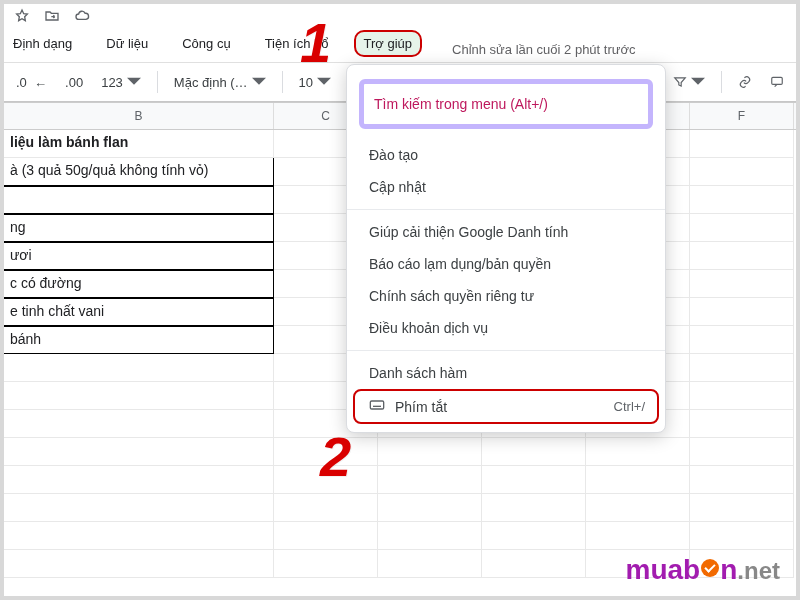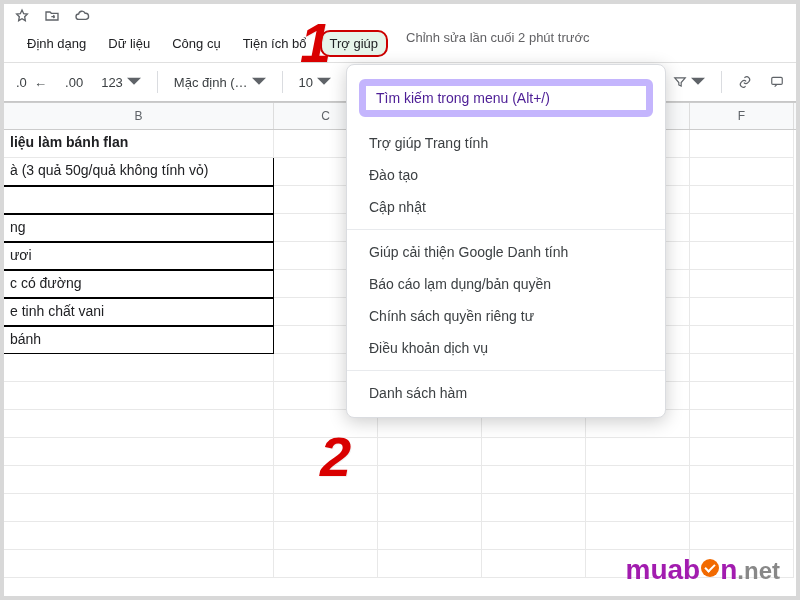--- a/index.html
+++ b/index.html
@@ -2,21 +2,21 @@
 <html><head>
 <meta charset="utf-8">
 <style>
   * { box-sizing: border-box; margin: 0; padding: 0; }
   body { font-family: Arial, "Segoe UI", sans-serif; font-size: 13px; color: #333; background: #fff; width: 800px; height: 600px; overflow: hidden; position: relative; }
   .frame { border: 4px solid #d8d8d8; width: 800px; height: 600px; position: relative; background: #fff; }
 
   .top-icons { position: absolute; top: 4px; left: 10px; display: flex; gap: 14px; color: #5f6368; }
   .top-icons span svg { width: 16px; height: 16px; display: block; }
 
-  .menubar { position: absolute; top: 26px; left: 14px; display: flex; align-items: flex-start; gap: 4px; padding-left: 0; }
+  .menubar { position: absolute; top: 26px; left: 0; display: flex; align-items: flex-end; gap: 16px; padding-left: 0; }
   .menubar .mitem { padding: 6px 9px; color: #202124; cursor: pointer; }
   .menubar .help { border: 2px solid #cc0000; border-radius: 10px; padding: 4px 8px; background: #e6f4ea; }
   .last-edit { color: #616164; margin-left: 14px; font-size: 13px; }
 
   .toolbar { position: absolute; top: 58px; left: 0; right: 0; border-top: 1px solid #e0e0e0; border-bottom: 1px solid #c7c7c7; height: 40px; display: flex; align-items: center; padding: 0 6px; gap: 6px; color: #5f6368; }
   .tb-sep { width: 1px; height: 22px; background: #dadce0; margin: 0 4px; }
   .tb-btn { padding: 4px 6px; display: flex; align-items: center; gap: 4px; cursor: pointer; }
   .tb-btn svg { width: 14px; height: 14px; }
   .tb-text { font-size: 13px; color: #3c4043; }
   .bold { font-weight: bold; font-size: 15px; color: #3c4043; }
@@ -24,21 +24,21 @@
   .sheet { position: absolute; top: 98px; left: 0; right: 0; bottom: 0; }
   .colhead { display: grid; grid-template-columns: 270px 104px 104px 104px 104px 104px; border-top: 1px solid #ccc; border-bottom: 1px solid #ccc; background: #f8f9fa; }
   .colhead div { text-align: center; font-size: 12px; color: #5f6368; border-right: 1px solid #ddd; padding: 6px 0; }
   .grid-rows .row { display: grid; grid-template-columns: 270px 104px 104px 104px 104px 104px; height: 28px; }
   .grid-rows .row .cell { border-right: 1px solid #e8e8e8; border-bottom: 1px solid #e8e8e8; padding: 4px 6px; font-size: 14px; color: #202124; overflow: hidden; white-space: nowrap; }
   .grid-rows .row.databorder .cell.colB { border-top: 1px solid #000; border-right: 1px solid #000; border-bottom: 1px solid #000; }
   .grid-rows .row.first .cell.colB { border-top: none; }
   .titlecell { font-weight: bold; font-size: 18px; }
 
   .menu { position: absolute; top: 60px; left: 342px; width: 320px; background: #fff; border: 1px solid #dadce0; border-radius: 8px; box-shadow: 0 4px 18px rgba(0,0,0,0.2); padding: 10px 0 8px 0; z-index: 50; }
-  .menu .search { margin: 4px 12px 10px 12px; border: 7px solid #c4b5fd; border-radius: 6px; padding: 4px 10px; color: #4c1d95; font-size: 14px; }
+  .menu .search { margin: 4px 12px 10px 12px; border: 5px solid #c4b5fd; border-radius: 6px; padding: 12px 10px; color: #be185d; font-size: 14px; }
   .menu .mi { padding: 8px 18px 8px 22px; font-size: 14px; color: #3c4043; cursor: pointer; display: flex; align-items: center; gap: 10px; position: relative; }
   .menu .msep { height: 1px; background: #e8eaed; margin: 6px 0; }
   .menu .shortcut { margin-left: auto; color: #5f6368; font-size: 13px; }
   .menu .highlight { border: 2px solid #cc0000; border-radius: 8px; margin: 0 6px; padding: 6px 12px 6px 14px; }
   .kbicon svg { width: 16px; height: 16px; }
 
   .annot { position: absolute; font-size: 56px; font-weight: 900; color: #d90000; font-family: Arial, sans-serif; font-style: italic; z-index: 60; text-shadow: 1px 1px 0 rgba(0,0,0,0.05); }
   .annot1 { top: 6px; left: 296px; }
   .annot2 { top: 420px; left: 316px; }
 
@@ -273,30 +273,37 @@
           <div class="cell"></div>
           <div class="cell"></div>
           <div class="cell"></div>
           <div class="cell"></div>
         </div>
     </div>
   </div>
 
   <div class="menu">
     <div class="search">Tìm kiếm trong menu (Alt+/)</div>
-    <div class="mi">Trợ giúp Trang tính</div>
     <div class="mi">Đào tạo</div>
     <div class="mi">Cập nhật</div>
     <div class="msep"></div>
     <div class="mi">Giúp cải thiện Google Danh tính</div>
     <div class="mi">Báo cáo lạm dụng/bản quyền</div>
     <div class="mi">Chính sách quyền riêng tư</div>
     <div class="mi">Điều khoản dịch vụ</div>
     <div class="msep"></div>
     <div class="mi">Danh sách hàm</div>
+    <div class="mi highlight">
+      <span class="kbicon"><svg viewBox="0 0 24 24" fill="none" stroke="#5f6368" stroke-width="2">
+            <rect x="2" y="6" width="20" height="12" rx="2"></rect>
+            <path d="M6 10h0M10 10h0M14 10h0M18 10h0M6 14h12"></path>
+          </svg></span>
+      <span>Phím tắt</span>
+      <span class="shortcut">Ctrl+/</span>
+    </div>
   </div>
 
   <div class="annot annot1">1</div>
   <div class="annot annot2">2</div>
 
   <div class="logo">
     <span class="m1">muab</span><span class="dotcheck"></span><span class="m1">n</span><span class="ext">.net</span>
   </div>
 
 </div>

